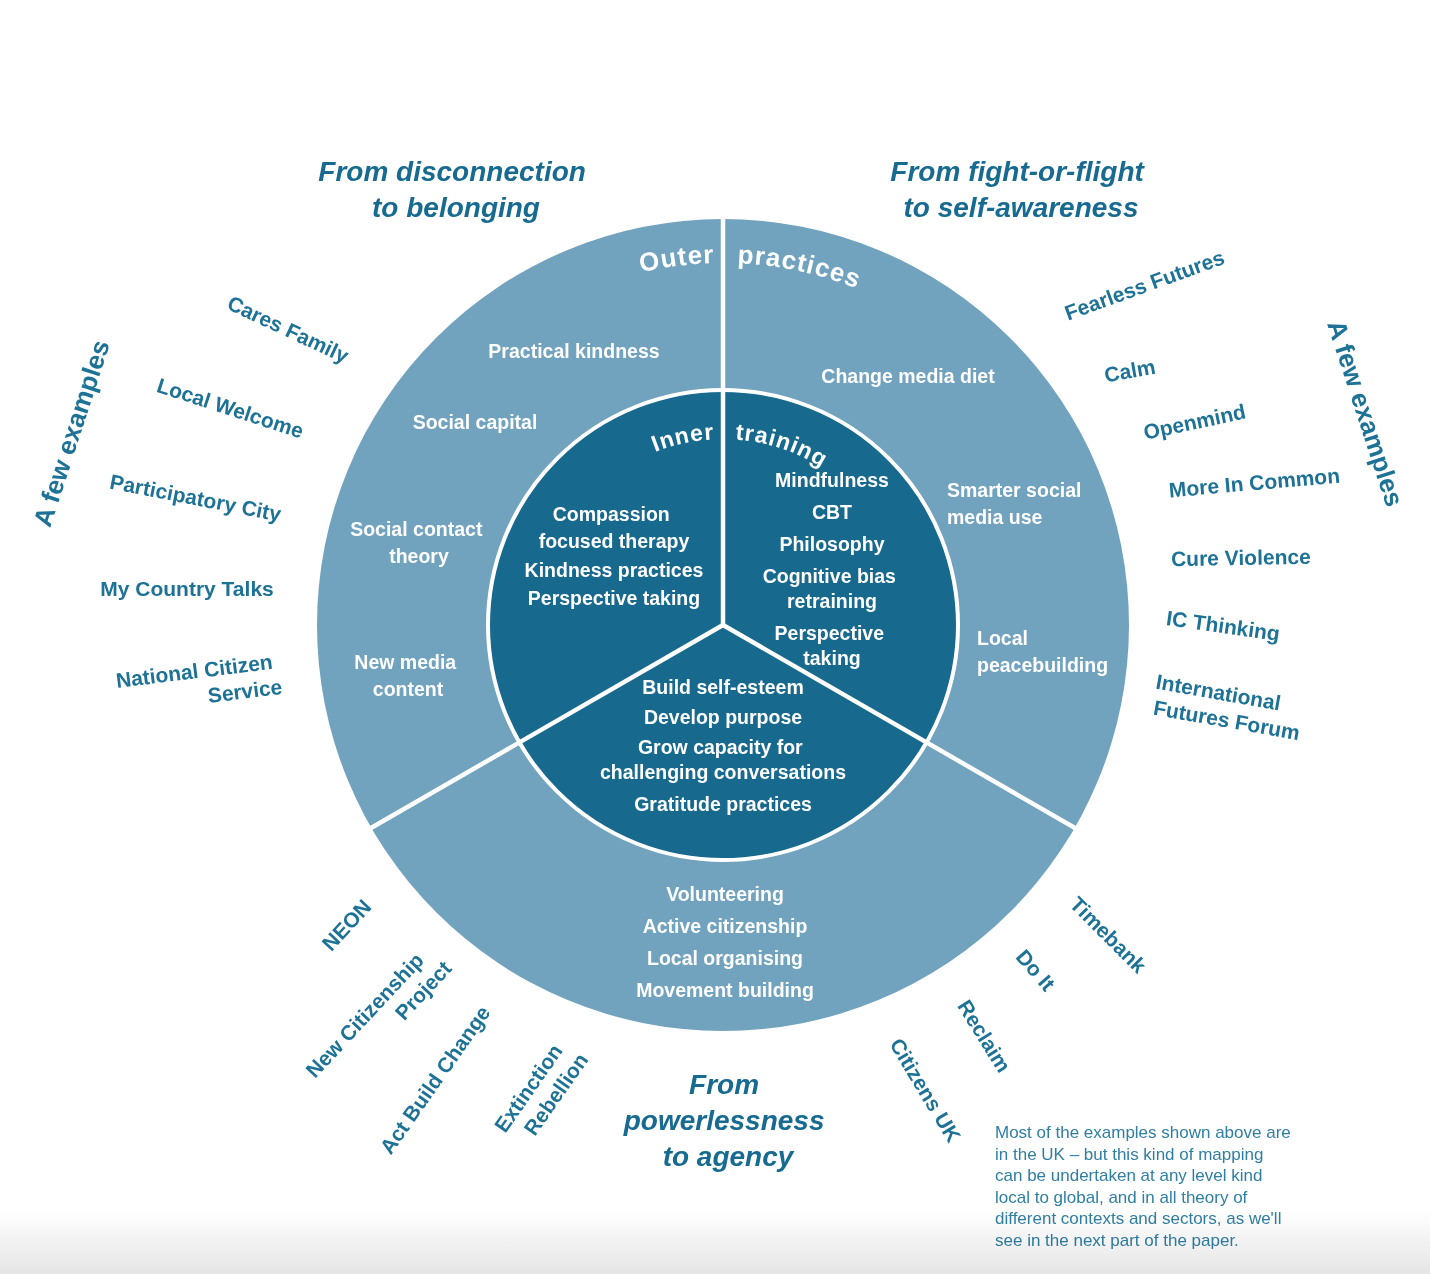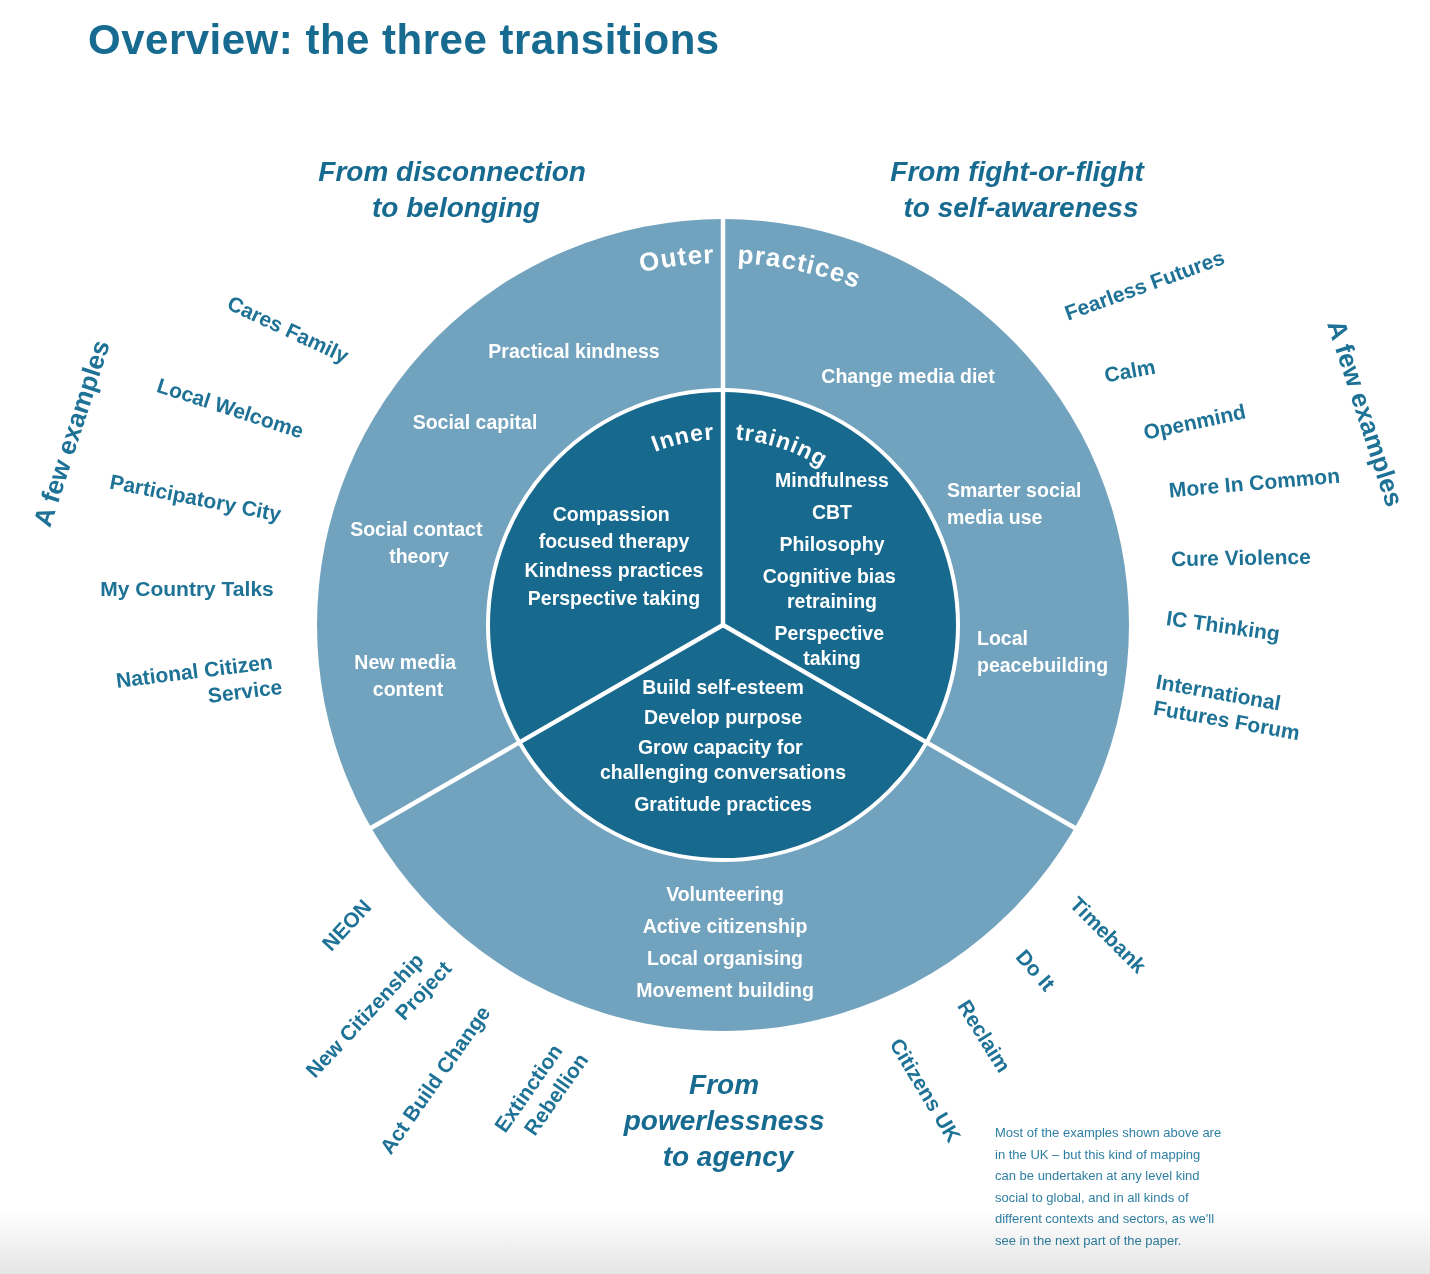--- a/index.html
+++ b/index.html
@@ -13,31 +13,30 @@
   .outer-circle{fill:var(--outer-ring,#72a3be);}
   .inner-circle{fill:var(--inner-circle,#17698e);stroke:#fff;stroke-width:4;}
   .divider{stroke:#fff;stroke-width:4.5;stroke-linecap:round;}
   .ws{font-size:19.5px;font-weight:700;fill:#fff;}
   .ring{font-weight:700;fill:#fff;letter-spacing:1px;}
   .ring.outer{font-size:26px;}
   .ring.inner{font-size:23px;}
   .trans{font-size:28px;font-weight:700;font-style:italic;fill:var(--heading-teal,#176a90);}
   .ex{font-size:21px;font-weight:700;fill:var(--example-teal,#1e7296);}
   .exh{font-size:26px;font-weight:700;fill:var(--example-teal,#1e7296);}
-  .footnote{position:absolute;left:995px;top:1122px;font-size:13px;line-height:21.5px;
+  .footnote{position:absolute;left:995px;top:1122px;font-size:17px;line-height:21.5px;
             color:var(--footnote-teal,#2f7fa3);}
   .fade{position:absolute;left:0;right:0;bottom:0;height:64px;
         background:linear-gradient(180deg,rgba(0,0,0,0) 0%,rgba(0,0,0,0.10) 100%);}
 </style>
 </head>
 <body>
 
 <div class="stage">
 
-  <h1 class="title">Overview: the three transitions</h1>
 
   <svg class="diagram" width="1430" height="1274" viewBox="0 0 1430 1274">
     <defs>
       <path id="arcOuter" d="M 409.5 444 A 362 362 0 0 1 1036.5 444" fill="none"></path>
       <path id="arcInner" d="M 562 532 A 186 186 0 0 1 884 532" fill="none"></path>
     </defs>
 
     <circle class="outer-circle" cx="723" cy="625" r="406"></circle>
     <circle class="inner-circle" cx="723" cy="625" r="235"></circle>
 
@@ -161,19 +160,19 @@
     <text class="ex" text-anchor="middle" transform="translate(919 1094) rotate(59)">Citizens UK</text>
     <text class="ex" text-anchor="middle" transform="translate(978 1040) rotate(58)">Reclaim</text>
     <text class="ex" text-anchor="middle" transform="translate(1030 975) rotate(49)">Do It</text>
     <text class="ex" text-anchor="middle" transform="translate(1103 940) rotate(45)">Timebank</text>
   </svg>
 
   <div class="footnote">
     <div>Most of the examples shown above are</div>
     <div>in the UK –  but this kind of mapping</div>
     <div>can be undertaken at any level kind</div>
-    <div>social to global, and in all kinds of</div>
+    <div>local to global, and in all theory of</div>
     <div>different contexts and sectors, as we'll</div>
     <div>see in the next part of the paper.</div>
   </div>
 
   <div class="fade"></div>
 </div>
 
 </body></html>

